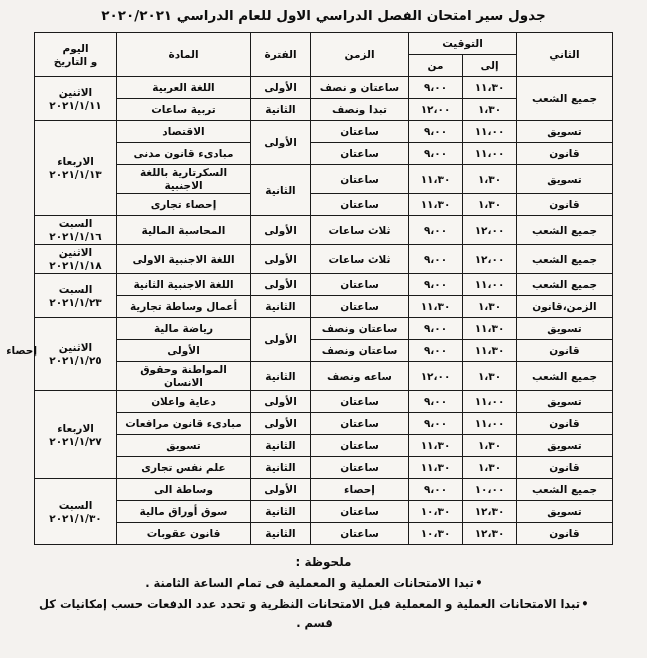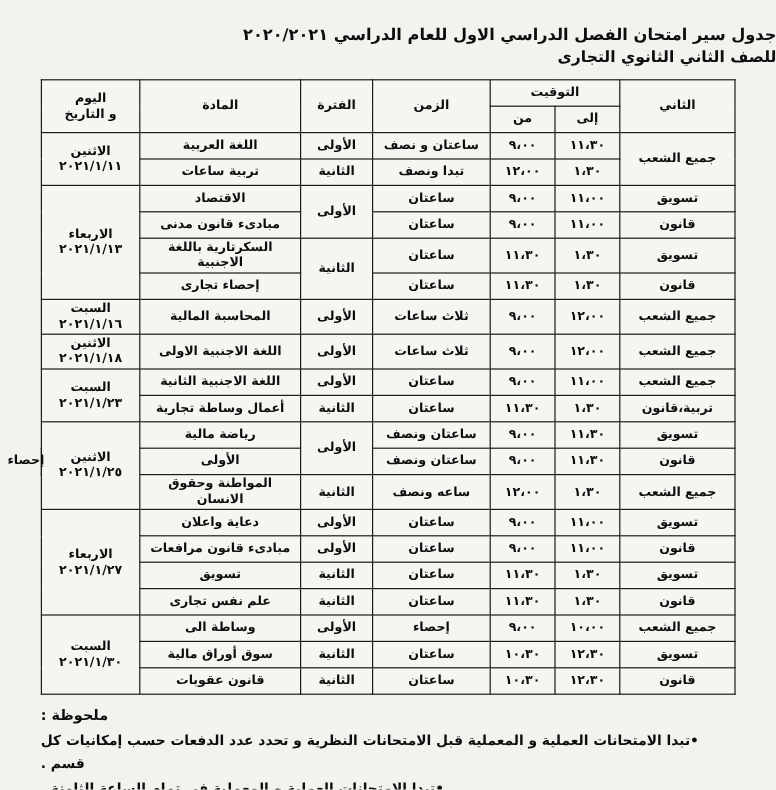--- a/index.html
+++ b/index.html
@@ -8,21 +8,22 @@
     background:#f2f0ed;
     font-family:"DejaVu Sans", sans-serif;
     color:#0d0d0d;
     overflow:hidden;
   }
   .page{
     position:relative;width:647px;height:658px;
     background:#f4f2ef;
   }
   .title-wrap{
-    padding-top:20px;
+    text-align:center;
+    padding-top:6px;
   }
   .title1{
     font-size:13.5px;font-weight:bold;letter-spacing:0px;
     line-height:18px;
   }
   .title2{
     font-size:13px;font-weight:bold;
     line-height:18px;margin-top:2px;
   }
   table.sched{
@@ -50,42 +51,41 @@
   .col-spec{width:96px;}
   .col-to{width:54px;}
   .col-from{width:54px;}
   .col-dur{width:98px;}
   .col-period{width:60px;}
   .col-subj{width:134px;}
   .col-day{width:82px;}
   .day-cell{font-size:11px;line-height:15px;}
   .notes{
     margin:8px 34px 0 34px;
-    text-align:left;
+    text-align:center;
     font-size:11.5px;
     font-weight:bold;
     line-height:19px;
   }
   .notes .nhead{font-size:12px;}
   .notes li{
     list-style:none;
     margin:2px 18px 0 0;
     position:relative;
   }
   .notes ul{margin:0;padding:0;}
   .bullet{display:inline-block;width:10px;}
 </style>
 </head>
 <body>
 
 <div class="page">
 
   <div class="title-wrap">
     <div class="title1">جدول سير امتحان الفصل الدراسي الاول  للعام الدراسي ٢٠٢٠/٢٠٢١</div>
-    <div class="title2">للصف الثاني الثانوي التجارى</div>
   </div>
 
   <table class="sched">
     <colgroup>
       <col class="col-spec">
         <col class="col-to">
         <col class="col-from">
       <col class="col-dur">
         <col class="col-period">
         <col class="col-subj">
@@ -172,21 +172,21 @@
         <tr>
           <td rowspan="1">جميع الشعب</td>
           <td>١١،٠٠</td>
           <td>٩،٠٠</td>
           <td>ساعتان</td>
           <td rowspan="1">الأولى</td>
           <td>اللغة الاجنبية الثانية</td>
           <td rowspan="2" class="day-cell">السبت<br>٢٠٢١/١/٢٣</td>
         </tr>
         <tr>
-          <td rowspan="1">تربية،قانون</td>
+          <td rowspan="1">الزمن،قانون</td>
           <td>١،٣٠</td>
           <td>١١،٣٠</td>
           <td>ساعتان</td>
           <td rowspan="1">الثانية</td>
           <td>أعمال وساطة تجارية</td>
         </tr>
         <tr>
           <td rowspan="1">تسويق</td>
           <td>١١،٣٠</td>
           <td>٩،٠٠</td>
@@ -268,18 +268,18 @@
           <td>ساعتان</td>
           <td rowspan="1">الثانية</td>
           <td>قانون عقوبات</td>
         </tr>
       </tbody>
   </table>
 
   <div class="notes">
     <div class="nhead">ملحوظة :</div>
     <ul id="notes-list">
+        <li><span class="bullet">•</span>تبدا الامتحانات العملية و المعملية فى تمام الساعة الثامنة .</li>
         <li><span class="bullet">•</span>تبدا الامتحانات العملية و المعملية قبل الامتحانات النظرية و تحدد عدد الدفعات حسب إمكانيات كل قسم .</li>
-        <li><span class="bullet">•</span>تبدا الامتحانات العملية و المعملية فى تمام الساعة الثامنة .</li>
       </ul>
   </div>
 
 </div>
 
 </body></html>

